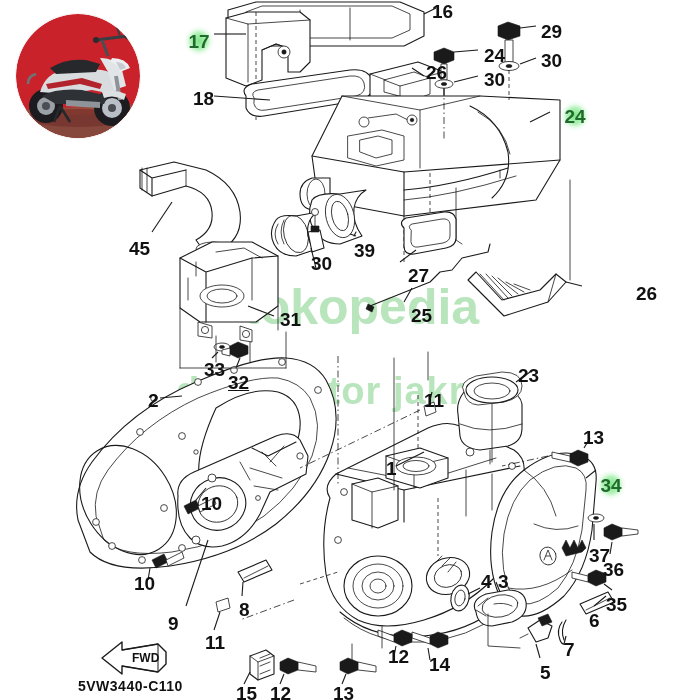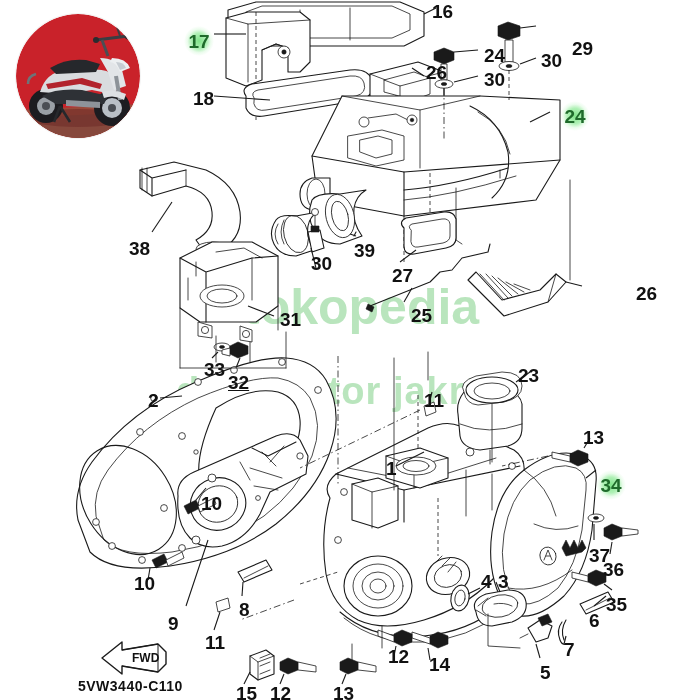--- a/index.html
+++ b/index.html
@@ -562,31 +562,31 @@
       <path class="ln-dashdot" d="M294 600 L240 620"></path>
       <path class="ln-dash" d="M300 584 L338 572"></path>
       <path class="ln-thin" d="M488 614 L488 646 L520 648"></path>
       <path class="ln-thin" d="M382 626 L382 648"></path>
       <path class="ln-thin" d="M352 644 L352 660"></path>
     </g>
   </svg>
 
   <div class="callout" style="left:432px; top:2px;">16</div>
   <div class="callout hl" style="left:184px; top:26px;">17</div>
-  <div class="callout" style="left:572px; top:22px;margin-top:17px;">29</div>
+  <div class="callout" style="left:541px; top:22px;">29</div>
   <div class="callout" style="left:484px; top:46px;">24</div>
   <div class="callout" style="left:541px; top:51px;">30</div>
   <div class="callout" style="left:484px; top:70px;">30</div>
   <div class="callout" style="left:426px; top:63px;">26</div>
   <div class="callout" style="left:193px; top:89px;">18</div>
   <div class="callout hl" style="left:560px; top:101px;">24</div>
-  <div class="callout" style="left:129px; top:239px;">38</div>
+  <div class="callout" style="left:129px; top:239px;">45</div>
   <div class="callout" style="left:354px; top:241px;">39</div>
   <div class="callout" style="left:311px; top:254px;">30</div>
-  <div class="callout" style="left:392px; top:266px;">27</div>
+  <div class="callout" style="left:408px; top:266px;">27</div>
   <div class="callout" style="left:588px; top:284px;margin-left:48px;">26</div>
   <div class="callout" style="left:280px; top:310px;">31</div>
   <div class="callout" style="left:411px; top:306px;">25</div>
   <div class="callout" style="left:204px; top:360px;">33</div>
   <div class="callout" style="left:228px; top:373px;text-decoration:underline;">32</div>
   <div class="callout" style="left:518px; top:366px;">23</div>
   <div class="callout" style="left:148px; top:391px;">2</div>
   <div class="callout" style="left:424px; top:391px;">11</div>
   <div class="callout" style="left:583px; top:428px;">13</div>
   <div class="callout" style="left:386px; top:459px;">1</div>

